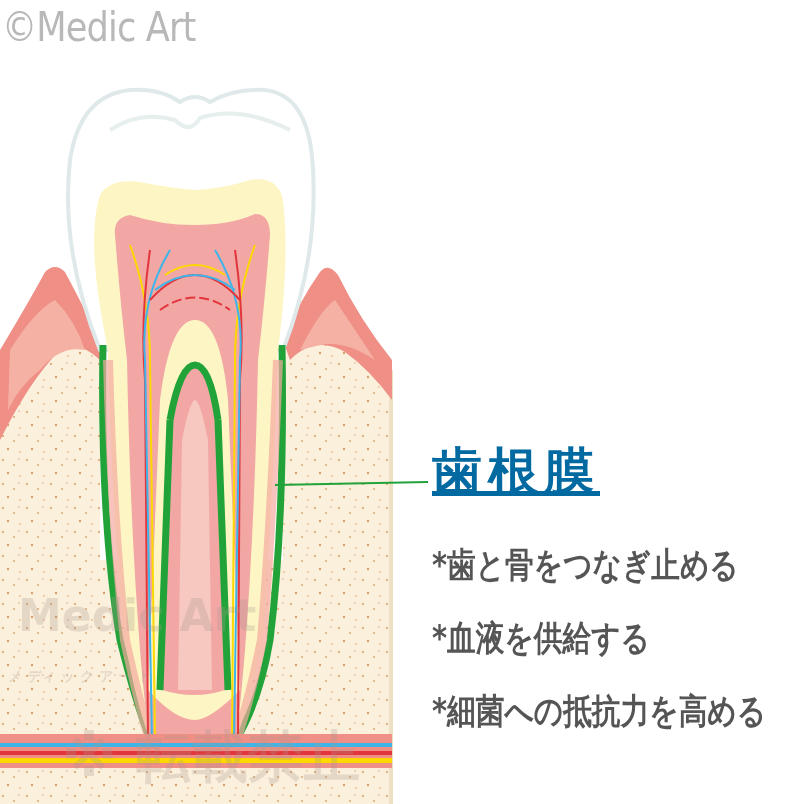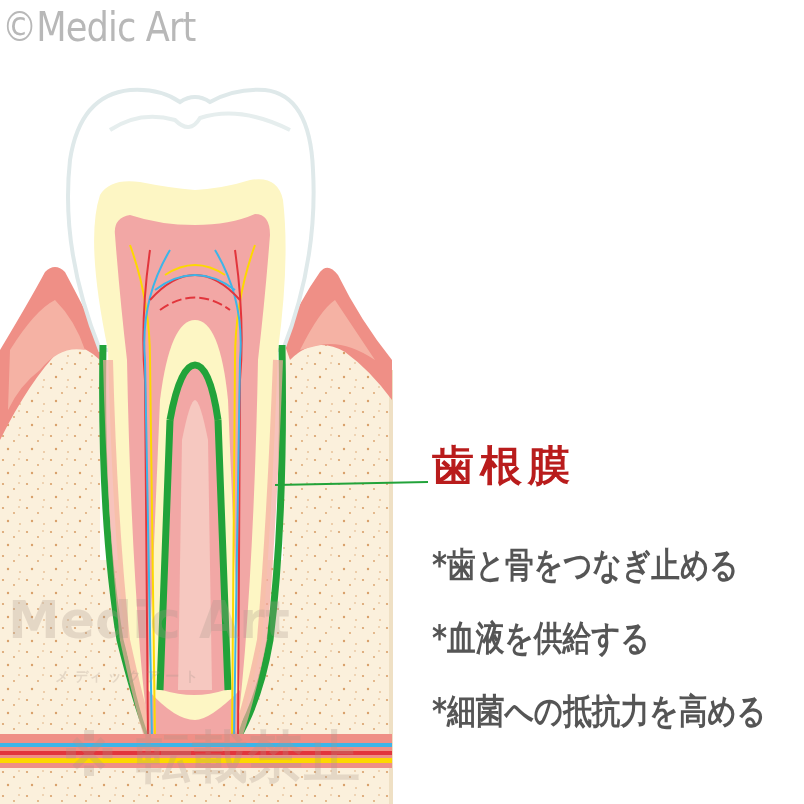--- a/index.html
+++ b/index.html
@@ -1,19 +1,19 @@
 <!DOCTYPE html>
 <html><head>
 <meta charset="utf-8">
 <style>
   html, body { margin:0; padding:0; background:#ffffff; }
   body { width:804px; height:804px; position:relative; overflow:hidden; font-family:"DejaVu Sans", sans-serif; }
   .copyright { position:absolute; left:2px; top:4px; font-family:"DejaVu Sans", sans-serif; font-size:40px; color:#b8b8b8; letter-spacing:-1px; transform:scaleX(0.88); transform-origin:left top; }
   svg.diagram { position:absolute; left:0; top:0; }
-  .label-title { position:absolute; left:432px; top:438px; font-size:42px; font-weight:bold; color:#b91c1c; letter-spacing:6px; font-family:"DejaVu Sans", sans-serif; }
+  .label-title { position:absolute; left:432px; top:438px; font-size:50px; font-weight:bold; color:#0369a1; letter-spacing:6px; font-family:"DejaVu Sans", sans-serif;text-decoration:underline; }
   .bullets { position:absolute; left:432px; top:540px; }
   .bullet { font-size:35px; font-weight:bold; color:#555555; height:73px; line-height:50px; white-space:nowrap; transform:scaleX(0.82); transform-origin:left top; font-family:"DejaVu Sans", sans-serif; }
   .wm { position:absolute; font-weight:bold; color:rgba(170,150,140,0.28); font-family:"DejaVu Sans", sans-serif; }
 </style>
 </head>
 <body>
 
 <div class="copyright">©Medic Art</div>
 
 <svg class="diagram" width="804" height="804" viewBox="0 0 804 804">
@@ -75,22 +75,22 @@
   <g>
     <rect x="0" y="734" width="392" height="34" fill="#ef8f86"></rect>
     <rect x="0" y="743" width="392" height="4" fill="#3db5e8"></rect>
     <rect x="0" y="751" width="392" height="4" fill="#e2353c"></rect>
     <rect x="0" y="758" width="392" height="5" fill="#fdd800"></rect>
   </g>
 
   <line x1="275" y1="485" x2="428" y2="482" stroke="#22a33a" stroke-width="2"></line>
 </svg>
 
-<div class="wm" style="left:8px; top:590px; font-size:52px;">Medic Art</div>
-<div class="wm" style="left:8px; top:668px; font-size:14px;margin-left:47px;">メ ディ ッ ク ア ー ト</div>
+<div class="wm" style="left:18px; top:590px; font-size:44px;">Medic Art</div>
+<div class="wm" style="left:8px; top:668px; font-size:14px;">メ ディ ッ ク ア ー ト</div>
 <div class="wm" style="left:18px; top:720px; font-size:56px;margin-left:44px;">※ 転載禁止</div>
 
 <div class="label-title">歯根膜</div>
 <div class="bullets">
   <div class="bullet">*歯と骨をつなぎ止める</div>
   <div class="bullet">*血液を供給する</div>
   <div class="bullet">*細菌への抵抗力を高める</div>
 </div>
 
 </body></html>

